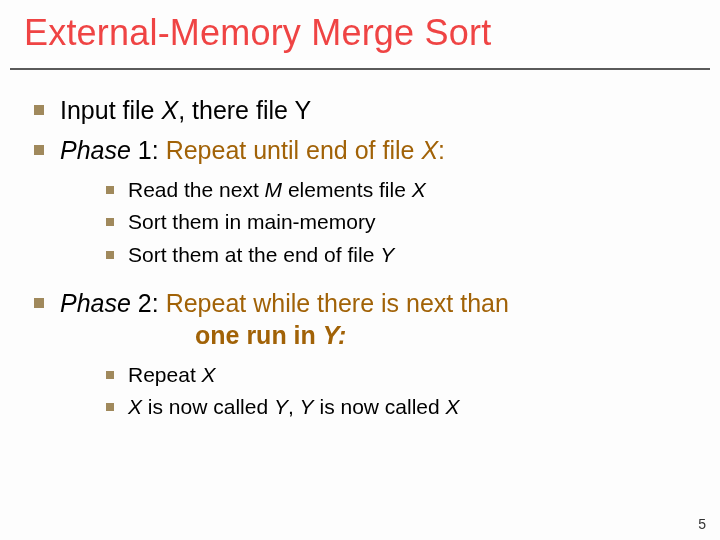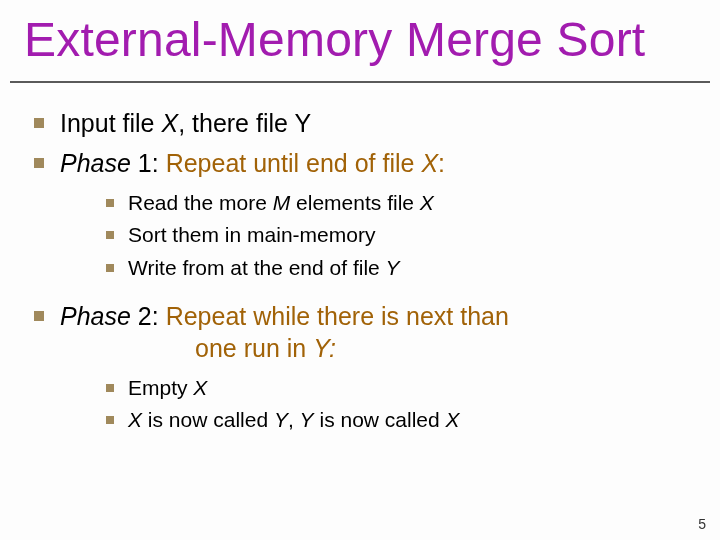--- a/index.html
+++ b/index.html
@@ -13,22 +13,22 @@
     overflow: hidden;
   }
   .slide {
     position: relative;
     width: 720px;
     height: 540px;
     box-sizing: border-box;
   }
   .title {
     font-family: "Trebuchet MS", "Lucida Sans", sans-serif;
-    font-size: 48px;
-    color: #a21caf;
+    font-size: 36px;
+    color: #ef4444;
     padding: 12px 6px 6px 24px;
     letter-spacing: 0.2px;
   }
   .rule {
     margin-left: 10px;
     width: 700px;
     border: none;
     border-top: 2px solid #5a5a5a;
   }
   .body {
@@ -73,20 +73,21 @@
     left: 6px;
     top: 0.48em;
     width: 8px;
     height: 8px;
     background: #a0895c;
   }
   .it { font-style: italic; }
   .red { color: #a16207; }
   .phase2-line2 {
     padding-left: 135px;
+    font-weight: bold;
   }
   .pagenum {
     position: absolute;
     right: 14px;
     bottom: 8px;
     font-size: 14px;
     color: #333;
     font-family: "Trebuchet MS", sans-serif;
   }
 </style>
@@ -103,38 +104,38 @@
 
       <li>
         <span>Input file </span><span class="it">X</span><span>, there file Y</span>
       </li>
 
       <li>
         <span class="it">Phase</span><span> 1: </span><span class="red">Repeat until end of file </span><span class="red it">X</span><span class="red">:</span>
 
         <ul class="lvl2">
           <li>
-            <span>Read the more </span><span class="it">M</span><span> elements file </span><span class="it">X</span>
+            <span>Read the next </span><span class="it">M</span><span> elements file </span><span class="it">X</span>
           </li>
           <li>
             <span>Sort them in main-memory</span>
           </li>
           <li>
-            <span>Write from at the end of file </span><span class="it">Y</span>
+            <span>Sort them at the end of file </span><span class="it">Y</span>
           </li>
         </ul>
       </li>
 
       <li>
         <span class="it">Phase</span><span> 2: </span><span class="red">Repeat while there is next than</span><br>
         <span class="phase2-line2"><span class="red">one run in </span><span class="red it">Y</span><span class="red it">:</span></span>
 
         <ul class="lvl2">
           <li>
-            <span>Empty </span><span class="it">X</span>
+            <span>Repeat </span><span class="it">X</span>
           </li>
           <li>
             <span class="it">X</span><span> is now called </span><span class="it">Y</span><span>, </span><span class="it">Y</span><span> is now called </span><span class="it">X</span>
           </li>
         </ul>
       </li>
 
     </ul>
   </div>
 

